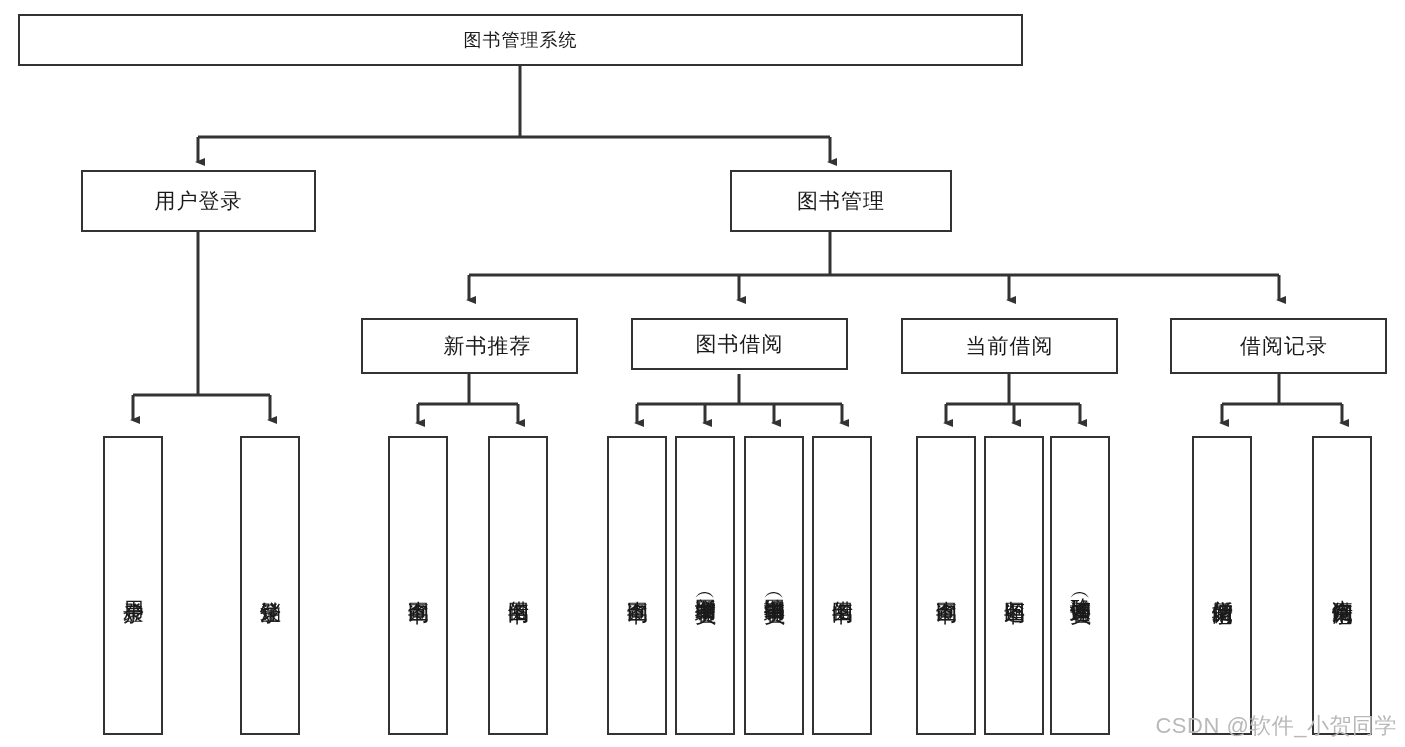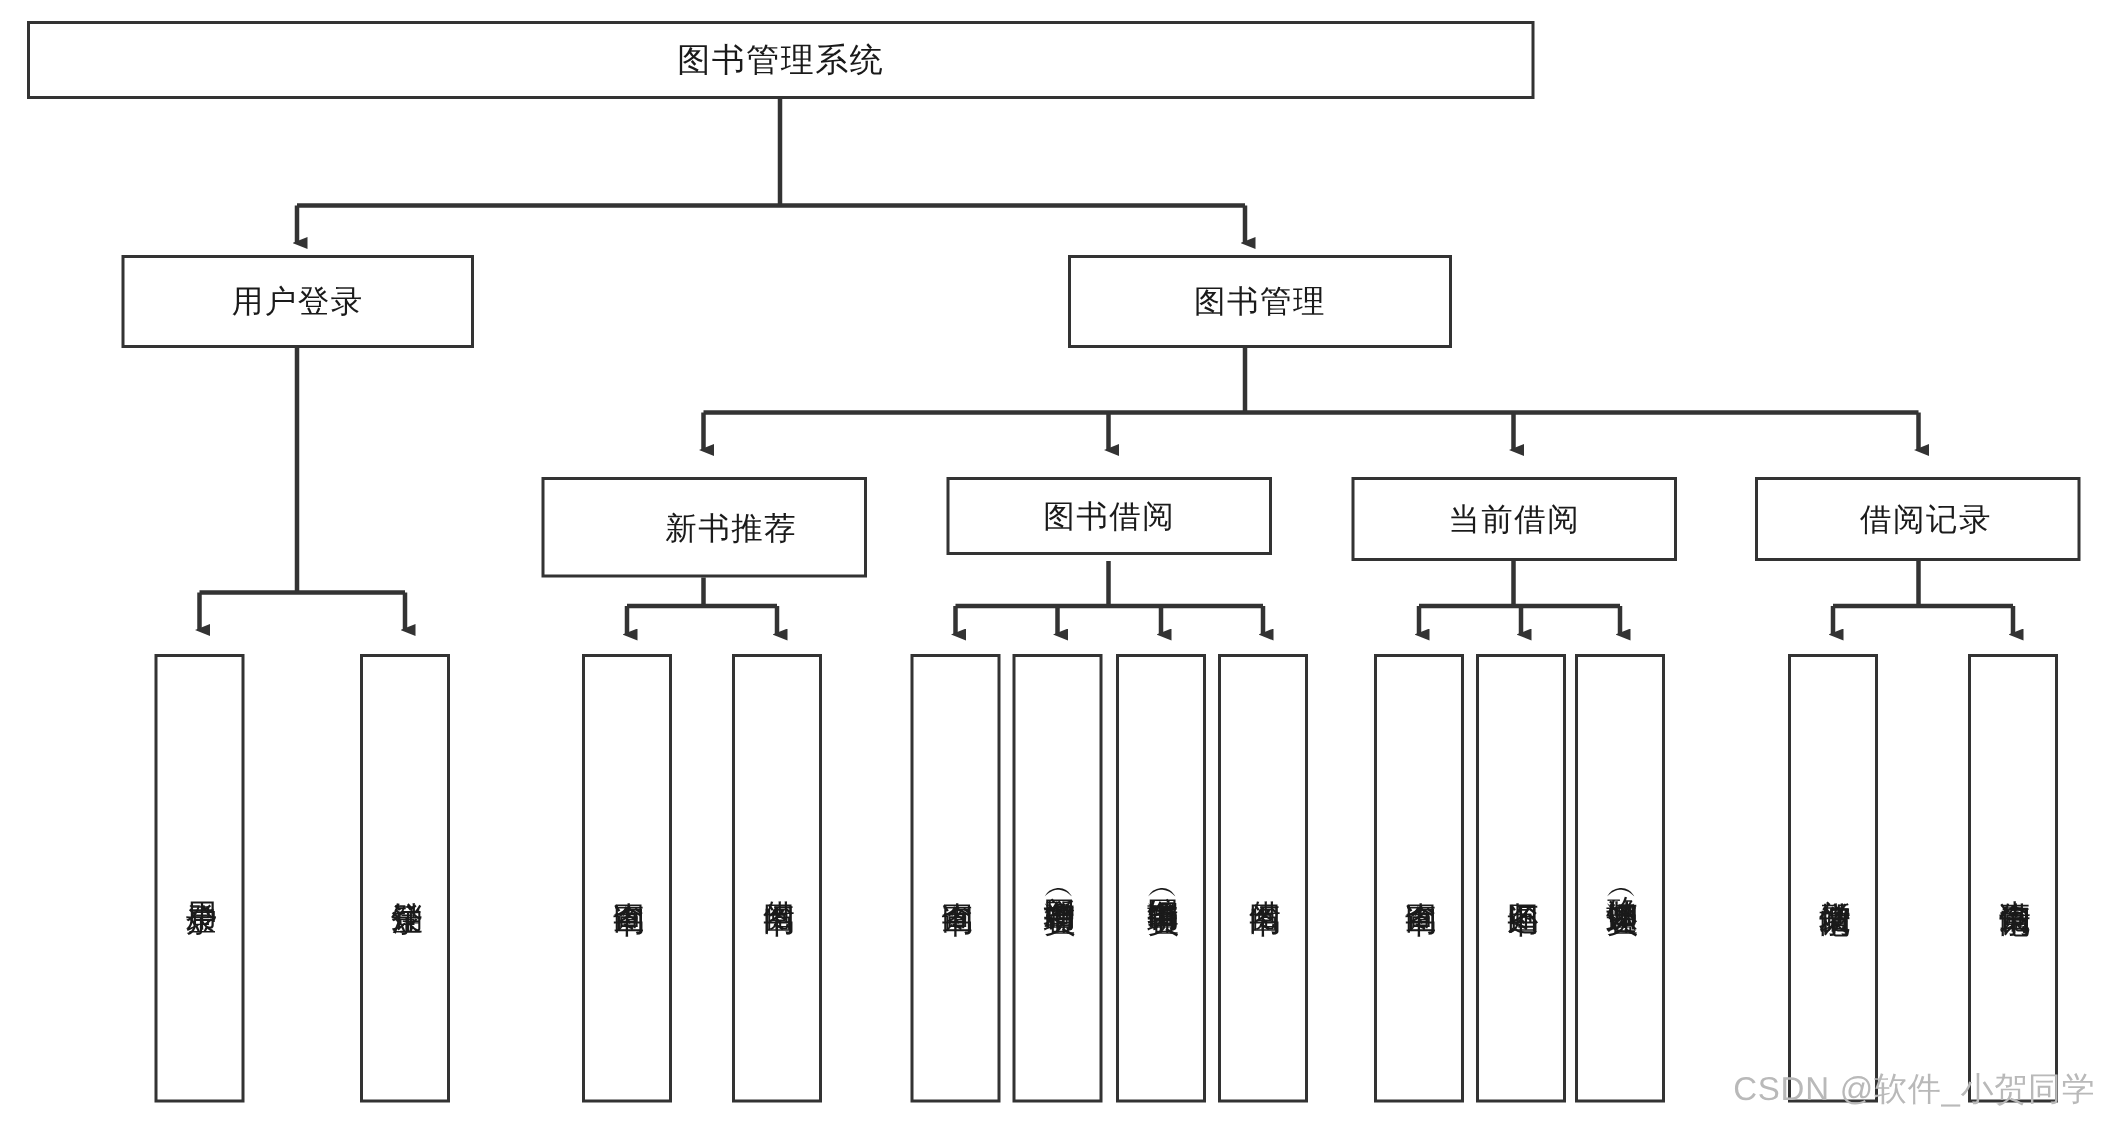--- a/index.html
+++ b/index.html
@@ -46,21 +46,21 @@
     text-orientation: upright;
     line-height: 1.18;
     padding: 6px 0;
   }
   .node.vert .label {
     writing-mode: vertical-rl;
     text-orientation: upright;
     white-space: nowrap;
   }
   .node.root {
-    font-size: 22px;
+    font-size: 18px;
   }
   .watermark {
     position: absolute;
     right: 8px;
     bottom: 6px;
     font-size: 22px;
     color: #b9b9b9;
     letter-spacing: 0.5px;
     white-space: nowrap;
     user-select: none;
@@ -125,25 +125,25 @@
     </g>
   </svg>
 
   <div class="node horiz root" style="left:18px; top:14px; width:1005px; height:52px;">
     <span class="label">图书管理系统</span>
   </div>
 
   <div class="node horiz" style="left:81px; top:170px; width:235px; height:62px;">
     <span class="label">用户登录</span>
   </div>
-  <div class="node horiz" style="left:712px; top:170px; width:256px; height:62px;">
+  <div class="node horiz" style="left:730px; top:170px; width:222px; height:62px;">
     <span class="label">图书管理</span>
   </div>
 
-  <div class="node horiz" style="left:361px; top:318px; width:217px; height:67px;padding-left:36px;">
+  <div class="node horiz" style="left:361px; top:318px; width:217px; height:56px;padding-left:36px;">
     <span class="label">新书推荐</span>
   </div>
   <div class="node horiz" style="left:631px; top:318px; width:217px; height:52px;">
     <span class="label">图书借阅</span>
   </div>
   <div class="node horiz" style="left:901px; top:318px; width:217px; height:56px;">
     <span class="label">当前借阅</span>
   </div>
   <div class="node horiz" style="left:1170px; top:318px; width:217px; height:56px;padding-left:11px;">
     <span class="label">借阅记录</span>

